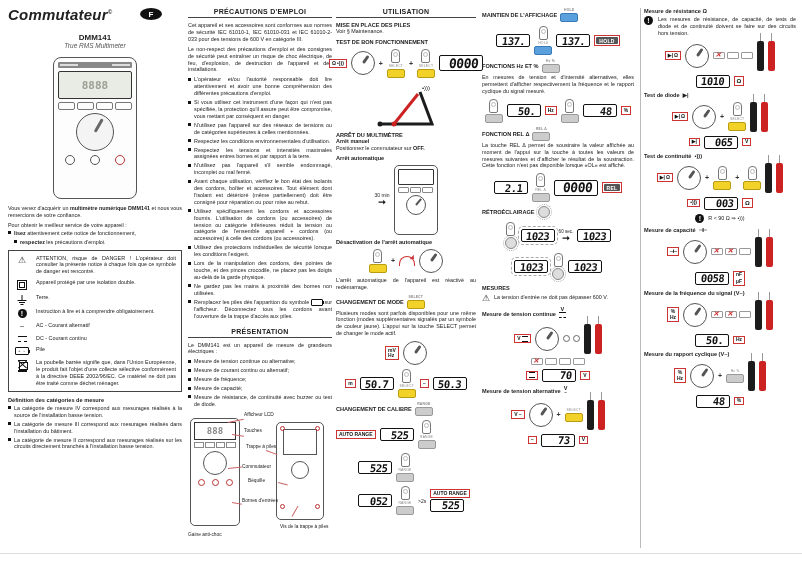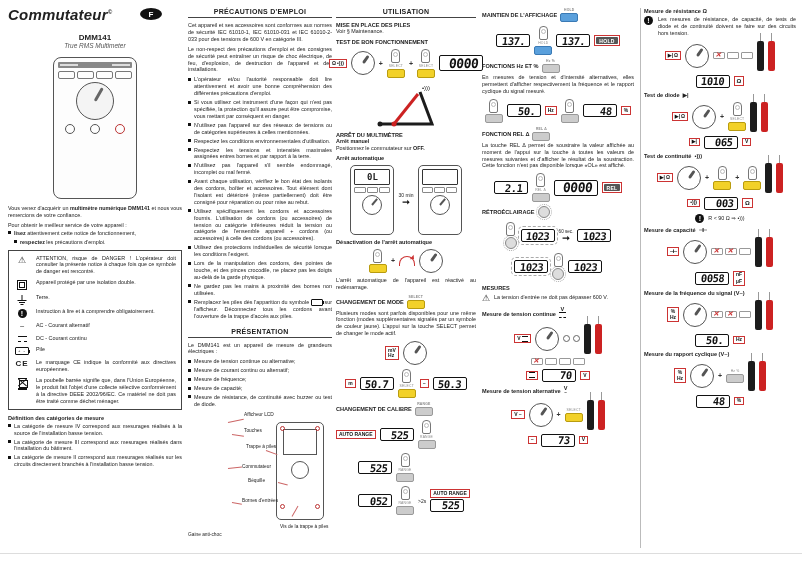--- a/index.html
+++ b/index.html
@@ -174,20 +174,21 @@
   <div class="col" id="c1">
     <div class="logo"><span>Commutateur</span><sup>©</sup></div>
     <div class="model">DMM141</div>
     <div class="modelsub">True RMS Multimeter</div>
 
     <div class="meter">
       <div class="mb">
           <i></i>
           <i></i>
         </div>
+      <div class="mlcd">8888</div>
       <div class="mks">
           <i></i>
           <i></i>
           <i></i>
           <i></i>
         </div>
       <div class="mdial"></div>
       <div class="mterm">
           <i class="k"></i>
           <i class="k"></i>
@@ -244,24 +245,20 @@
         <span class="symico">
             <span class="dcsym"></span>
           </span>
         <span class="symtxt">DC - Courant continu</span>
         </div>
       <div class="symrow">
         <span class="symico">
             <span class="batt">+ -</span>
           </span>
         <span class="symtxt">Pile</span>
-        </div>
-      <div class="symrow">
-        <span class="symico cetxt">CE</span>
-        <span class="symtxt">Le marquage CE indique la conformité aux directives européennes.</span>
         </div>
       <div class="symrow" style="margin-bottom:0">
         <span class="symico">
             <span class="bin">
               <span class="lid"></span>
               <span class="bd"></span>
               <span class="x1"></span>
               <span class="x2"></span>
               <span class="bar"></span>
             </span>
@@ -355,20 +352,35 @@
     <div class="bul">
         <span class="sq"></span>
         <span>Mesure de capacité;</span>
       </div>
     <div class="bul">
         <span class="sq"></span>
         <span>Mesure de résistance, de continuité avec buzzer ou test de diode.</span>
       </div>
 
     <div class="presfig">
+      <div class="devf">
+        <div class="lcd2">888</div>
+        <div class="ks">
+            <i></i>
+            <i></i>
+            <i></i>
+            <i></i>
+          </div>
+        <div class="dl"></div>
+        <div class="tm">
+            <i></i>
+            <i></i>
+            <i></i>
+          </div>
+      </div>
       <div class="devb">
         <div class="door"></div>
           <div class="stand"></div>
         <span class="sc" style="left:3px;top:3px"></span>
           <span class="sc" style="right:3px;top:3px"></span>
         <span class="sc" style="left:3px;bottom:10px"></span>
           <span class="sc" style="right:3px;bottom:10px"></span>
       </div>
       <span class="plabel" style="left:56px;top:0">Afficheur LCD</span>
       <span class="plabel" style="left:56px;top:16px">Touches</span>
@@ -421,31 +433,20 @@
         <circle cx="8" cy="42" r="2.5" fill="#1c1c1c"></circle>
           <circle cx="22" cy="42" r="2.5" fill="#c22"></circle>
       </svg>
     </div>
 
     <div class="shl">ARRÊT DU MULTIMÈTRE</div>
     <div class="p"><span class="b">Arrêt manuel</span><br>
       <span>Positionnez le commutateur sur </span><span class="b">OFF.</span></div>
     <div class="shl">Arrêt automatique</div>
     <div class="fig">
-      <div class="minimeter">
-        <div class="lcd2">
-            <span>0L</span>
-          </div>
-        <div class="ks">
-            <i></i>
-            <i></i>
-            <i></i>
-          </div>
-          <div class="dl"></div>
-      </div>
       <div style="display:flex;flex-direction:column;align-items:center">
         <span style="font-size:5px">30 min</span>
         <span class="arrow">➞</span>
       </div>
       <div class="minimeter">
         <div class="lcd2"></div>
         <div class="ks">
             <i></i>
             <i></i>
             <i></i>

